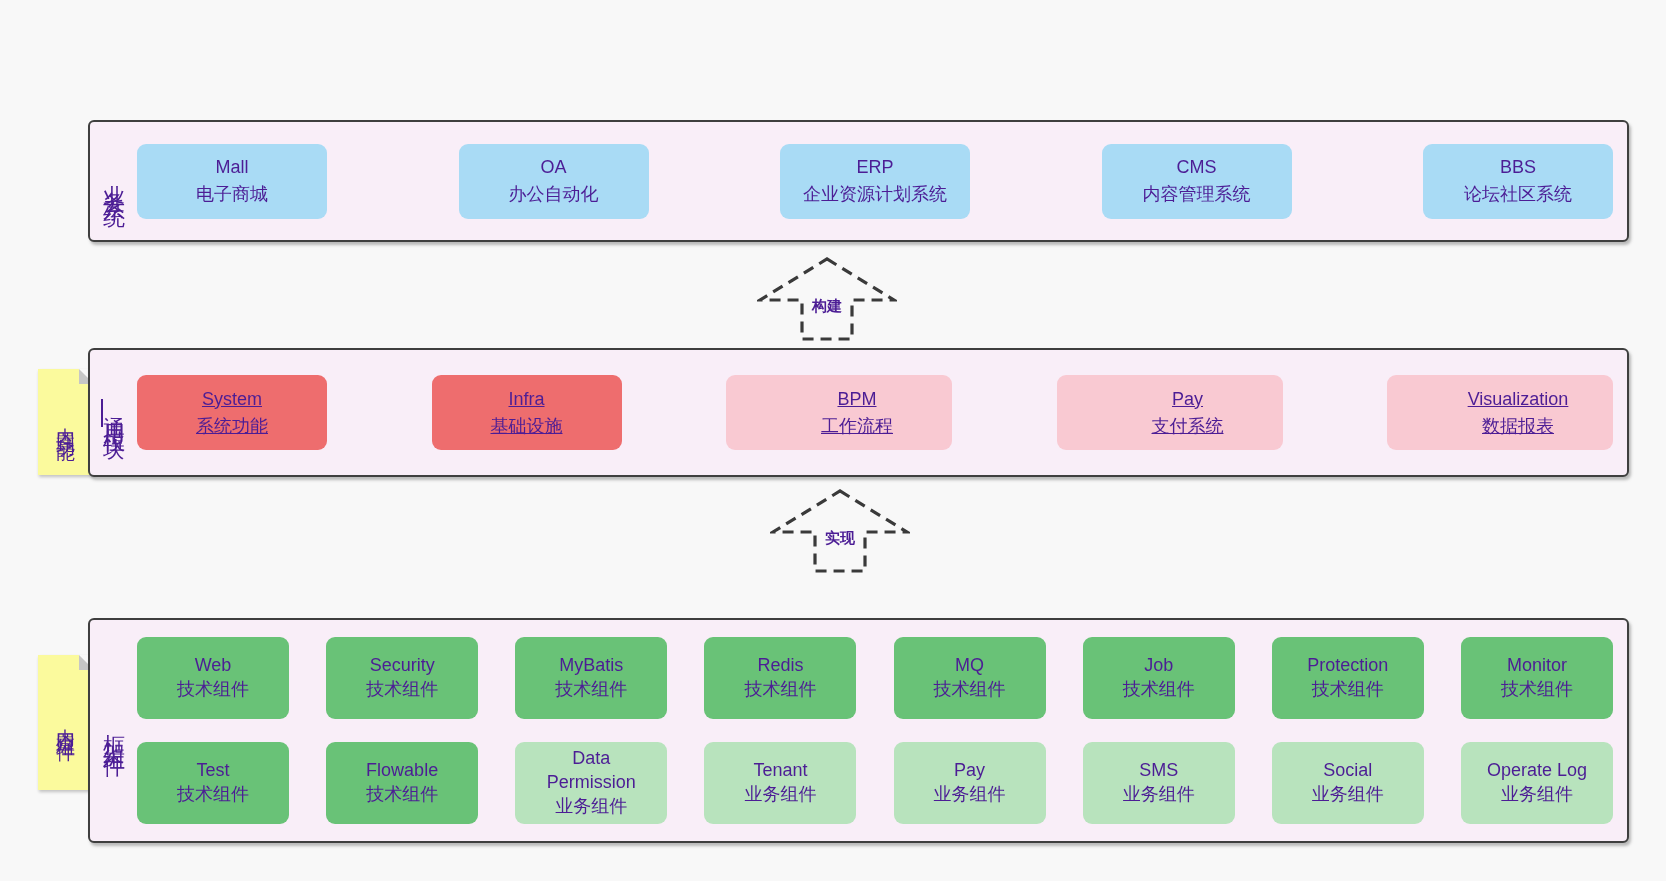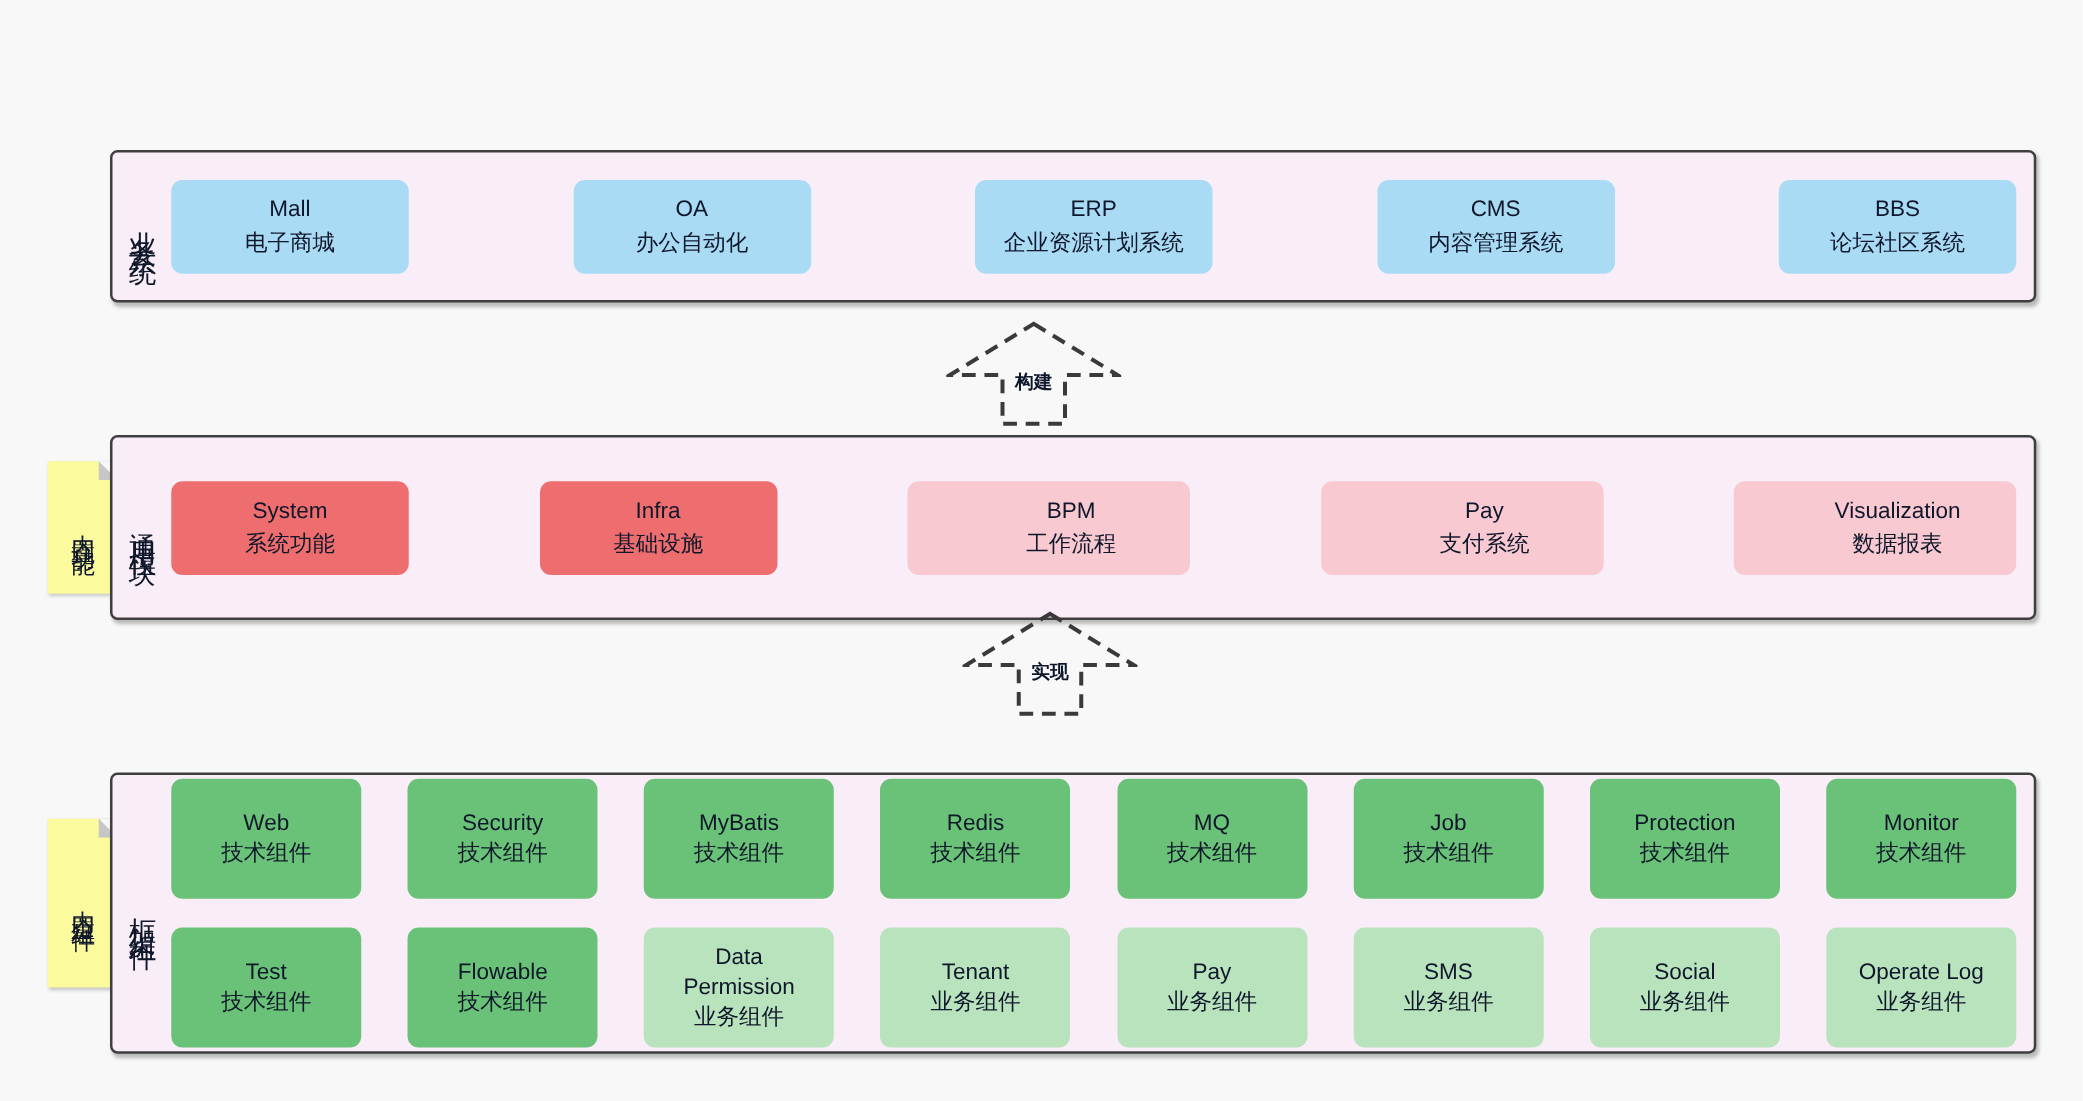--- a/index.html
+++ b/index.html
@@ -1,41 +1,41 @@
 <!DOCTYPE html>
 <html><head>
 <meta charset="utf-8">
 <style>
   html,body{margin:0;padding:0;}
   .canvas{
     position:relative;width:1666px;height:881px;background:#f8f8f8;overflow:hidden;
-    font-family:"Liberation Sans","DejaVu Sans",sans-serif;color:#0f172a;
+    font-family:"Liberation Sans","DejaVu Sans",sans-serif;color:#4c1d95;
   }
   .panel{
     position:absolute;left:88px;right:37px;box-sizing:border-box;
     background:#f9eef8;border:2px solid #3f3f3f;border-radius:6px;
     box-shadow:2px 3px 3px rgba(70,70,70,.35);
     display:flex;align-items:center;z-index:2;
   }
   #panel-business{top:120px;height:122px;}
-  #panel-modules{top:348px;height:148px;}
+  #panel-modules{top:348px;height:129px;text-decoration:underline;}
   #panel-framework{top:618px;height:225px;}
   .panel-label{
     writing-mode:vertical-rl;text-orientation:upright;
     font-size:22px;letter-spacing:7px;line-height:1;
     padding-left:13px;flex:0 0 auto;align-self:center;
   }
   .rows{flex:1;display:flex;flex-direction:column;justify-content:center;gap:23px;padding:0 14px 0 12px;}
   .row{display:flex;justify-content:space-between;}
   .box{
     width:190px;height:75px;border-radius:9px;
     display:flex;flex-direction:column;align-items:center;justify-content:center;
     text-align:center;font-size:18px;line-height:1.5;
   }
-  .row-8 .box{width:152px;height:96px;line-height:1.32;}
+  .row-8 .box{width:152px;height:82px;line-height:1.32;}
   .box .en{white-space:pre-line;}
   .blue{background:#a9dbf5;}
   .red{background:#ee6d6e;}
   .pink{background:#f9c9d2;padding-left:36px;}
   .green{background:#69c277;}
   .lightgreen{background:#b8e3bd;}
   .sticky{
     position:absolute;left:38px;width:56px;background:#fbfa9d;z-index:1;
     box-shadow:1px 2px 3px rgba(0,0,0,.22);
     display:flex;align-items:center;justify-content:center;

